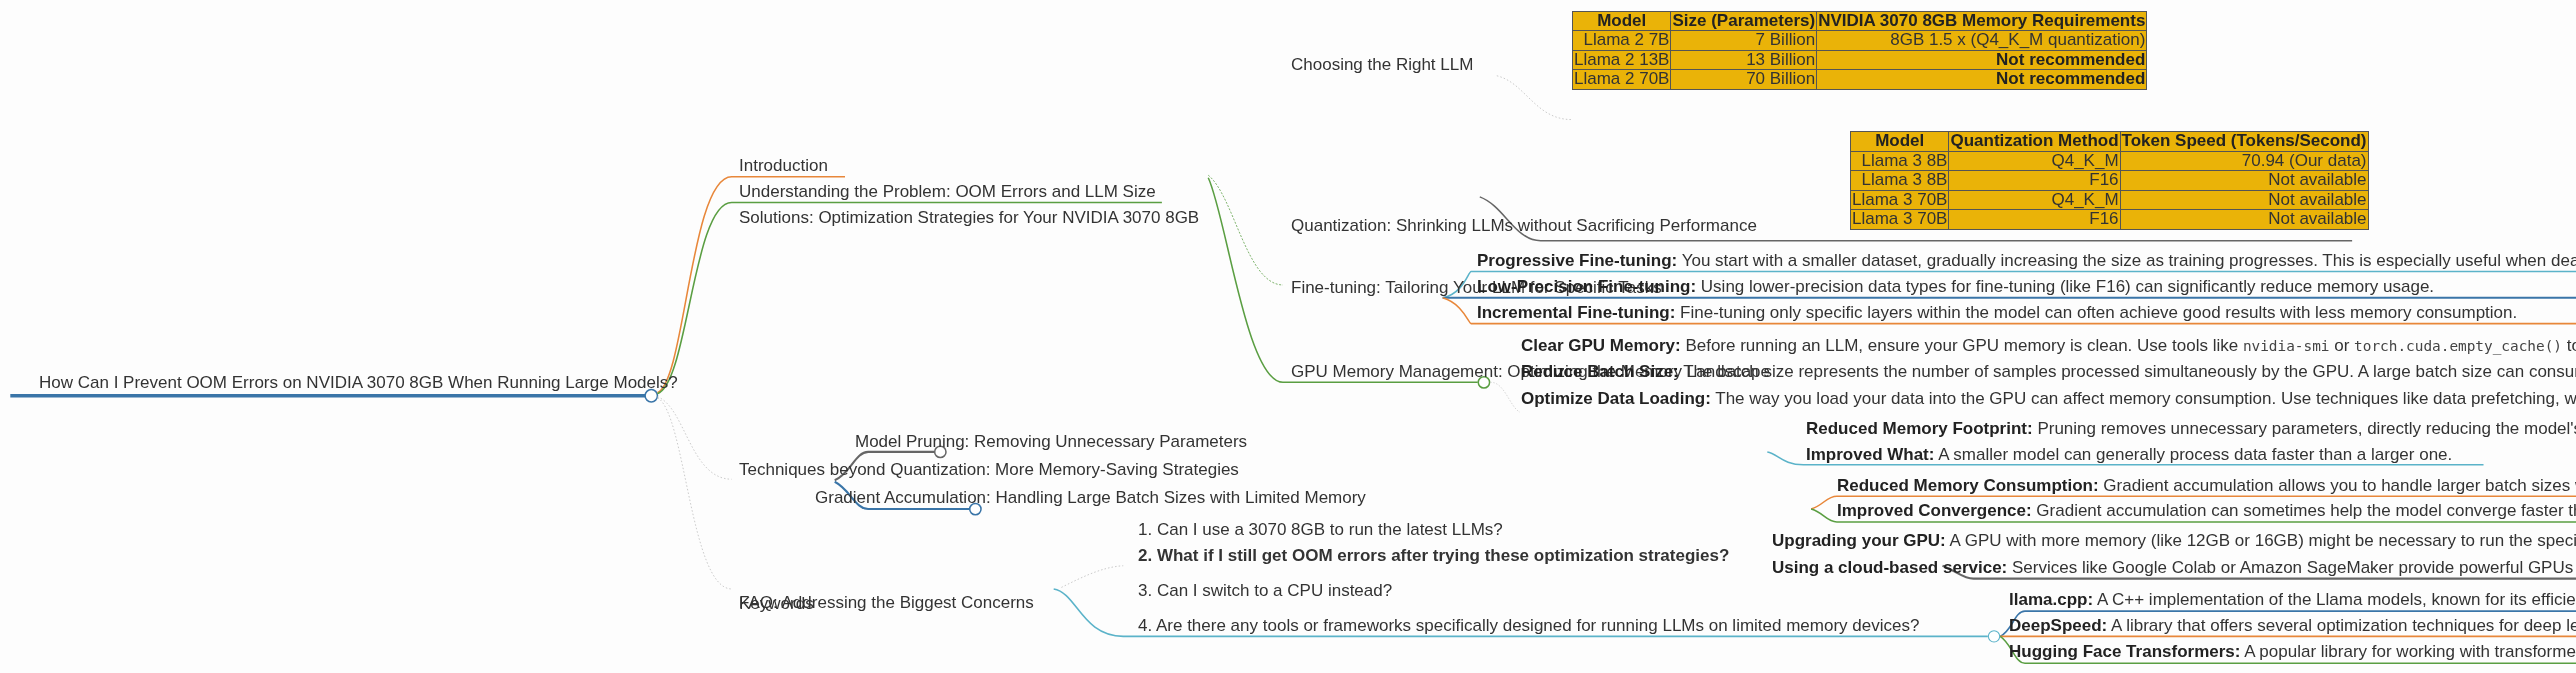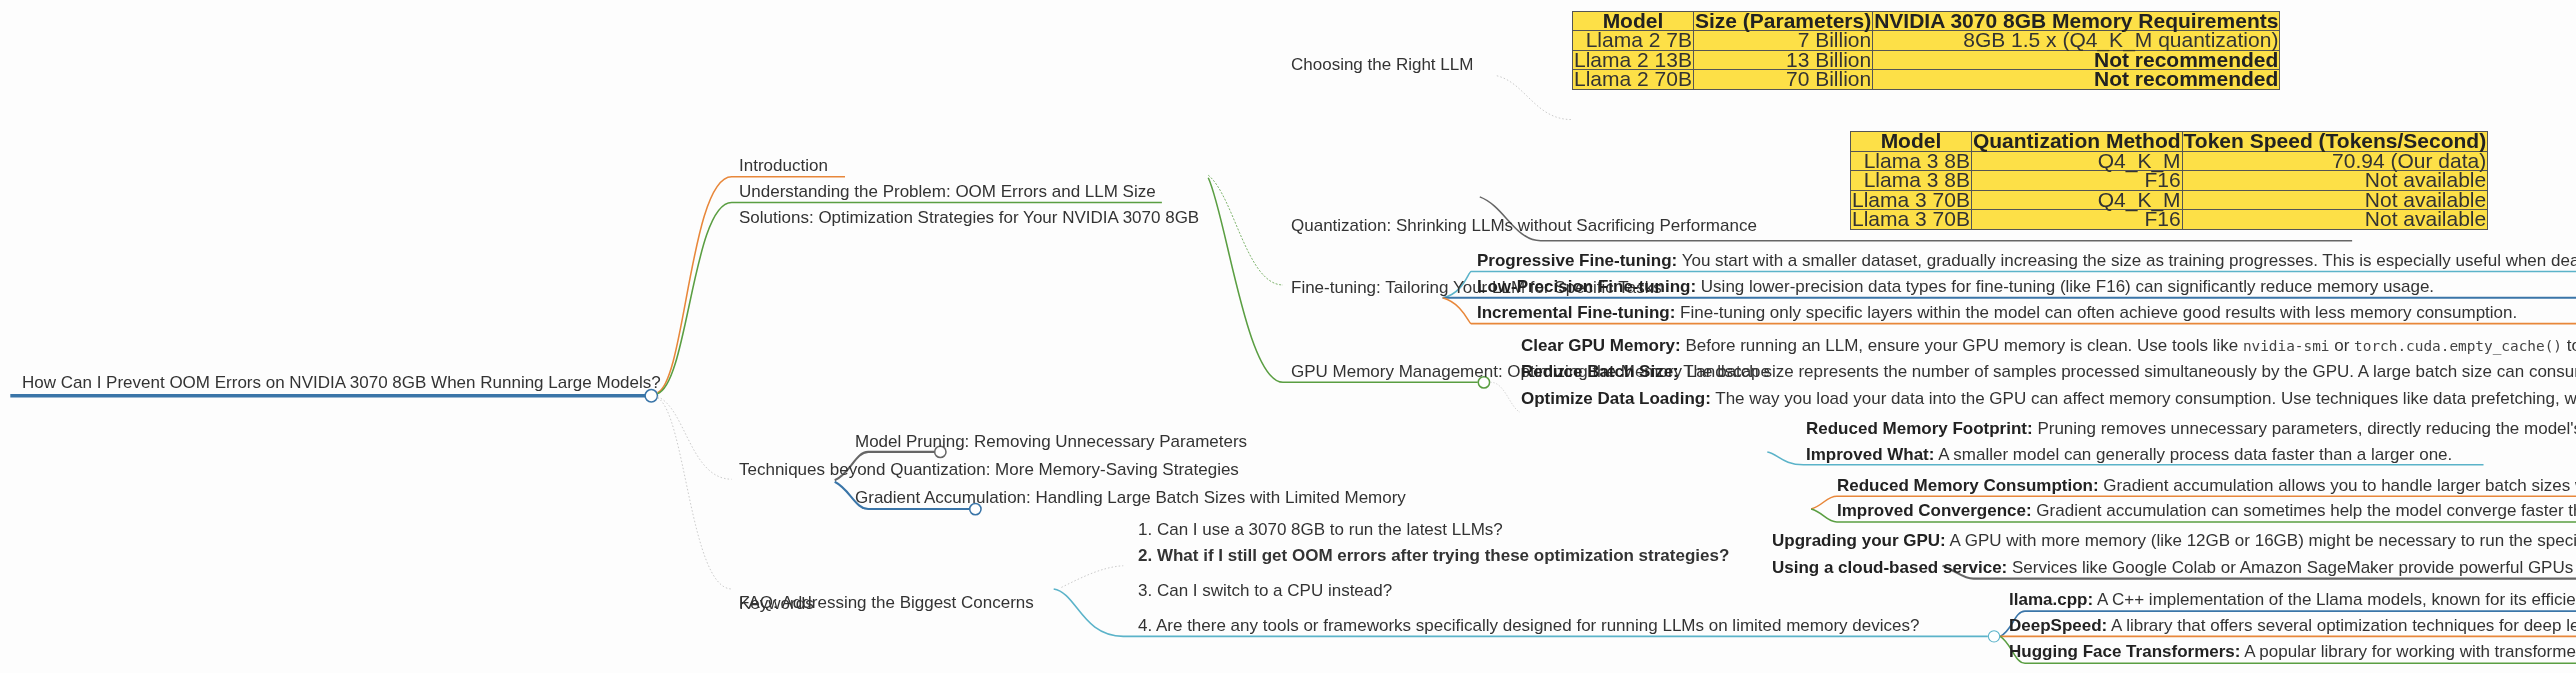--- a/index.html
+++ b/index.html
@@ -3,21 +3,21 @@
 <meta charset="utf-8">
 <style>
   html, body { margin:0; padding:0; background:#fdfdfd; }
   body { width:3784px; height:674px; position:relative; overflow:hidden;
          font-family:"Liberation Sans", "DejaVu Sans", sans-serif; color:#333; }
   #wires { position:absolute; left:0; top:0; width:3784px; height:674px; }
   .node { position:absolute; white-space:nowrap; font-size:17px; line-height:20.6px; color:#333; }
   .leaf { position:absolute; white-space:nowrap; font-size:17px; line-height:20.6px; color:#333; }
   .leaf b { font-weight:700; color:#222; }
   .code { font-family:"DejaVu Sans Mono", "Liberation Mono", monospace; font-size:14.4px; color:#444; }
-  table.md { position:absolute; border-collapse:collapse; font-size:21px; color:#333; background:#fde047;padding-left:24px; }
+  table.md { position:absolute; border-collapse:collapse; font-size:17px; color:#333; background:#eab308;padding-left:24px; }
   table.md th, table.md td { border:1.5px solid #555; padding:0 1px; height:18.5px; line-height:18.5px; white-space:nowrap; text-align:right; }
   table.md th { font-weight:700; text-align:center; color:#222; }
   table.md td.strong { font-weight:700; color:#222; }
 </style>
 </head>
 <body>
 
 <svg id="wires" xmlns="http://www.w3.org/2000/svg" viewBox="0 0 7344 1308" width="3784" height="674">
 
   <line x1="20" y1="768" x2="1252" y2="768" stroke="#3a75a8" stroke-width="7"></line>
@@ -64,21 +64,21 @@
   <circle cx="3870" cy="1235" r="11" fill="#fff" stroke="#5bb3c9" stroke-width="2"></circle>
   <path d="M2060 1140 C2100 1120, 2140 1100, 2180 1098" fill="none" stroke="#bbbbbb" stroke-width="1.5" stroke-dasharray="3 4"></path>
 
   <path d="M3770 1098 C3800 1110, 3810 1123, 3830 1123 L5655 1123" fill="none" stroke="#666666" stroke-width="4"></path>
 
   <path d="M3882 1235 C3905 1225, 3910 1186, 3930 1186 L5760 1186" fill="none" stroke="#3a75a8" stroke-width="3"></path>
   <path d="M3882 1235 L6505 1235" fill="none" stroke="#e8873a" stroke-width="3"></path>
   <path d="M3882 1235 C3905 1250, 3910 1287, 3930 1287 L6540 1287" fill="none" stroke="#5a9e42" stroke-width="3"></path>
 </svg>
 
-<div class="node" style="left:11px; top:373px;padding-left:11px;">How Can I Prevent OOM Errors on NVIDIA 3070 8GB When Running Large Models?</div>
+<div class="node" style="left:28px; top:373px;padding-left:11px;">How Can I Prevent OOM Errors on NVIDIA 3070 8GB When Running Large Models?</div>
 
 <div class="node" style="left:739px; top:156px;">Introduction</div>
 <div class="node" style="left:739px; top:182px;">Understanding the Problem: OOM Errors and LLM Size</div>
 <div class="node" style="left:739px; top:208px;">Solutions: Optimization Strategies for Your NVIDIA 3070 8GB</div>
 <div class="node" style="left:739px; top:460px;">Techniques beyond Quantization: More Memory-Saving Strategies</div>
 <div class="node" style="left:739px; top:593px;">FAQ: Addressing the Biggest Concerns</div>
 <div class="node" style="left:739px; top:594px;">Keywords</div>
 
 <div class="node" style="left:1291px; top:55px;">Choosing the Right LLM</div>
 <table class="md" style="left:1572px; top:10.8px;">
@@ -164,21 +164,21 @@
 </div>
 
 <div class="node" style="left:855px; top:432px;">Model Pruning: Removing Unnecessary Parameters</div>
 <div class="leaf" style="left:1806px; top:419px;">
   <b>Reduced Memory Footprint:</b><span> Pruning removes unnecessary parameters, directly reducing the model's memory usage.</span>
 </div>
 <div class="leaf" style="left:1806px; top:445px;">
   <b>Improved What:</b><span> A smaller model can generally process data faster than a larger one.</span>
 </div>
 
-<div class="node" style="left:855px; top:488px;">Gradient Accumulation: Handling Large Batch Sizes with Limited Memory</div>
+<div class="node" style="left:815px; top:488px;">Gradient Accumulation: Handling Large Batch Sizes with Limited Memory</div>
 <div class="leaf" style="left:1837px; top:476px;">
   <b>Reduced Memory Consumption:</b><span> Gradient accumulation allows you to handle larger batch sizes with limited memory, as you process smaller chunks of data.</span>
 </div>
 <div class="leaf" style="left:1837px; top:501px;">
   <b>Improved Convergence:</b><span> Gradient accumulation can sometimes help the model converge faster than regular training.</span>
 </div>
 
 <div class="node" style="left:1138px; top:520px;">1. Can I use a 3070 8GB to run the latest LLMs?</div>
 <div class="node" style="left:1138px; top:546px;font-weight:bold;">2. What if I still get OOM errors after trying these optimization strategies?</div>
 <div class="node" style="left:1138px; top:581px;">3. Can I switch to a CPU instead?</div>

